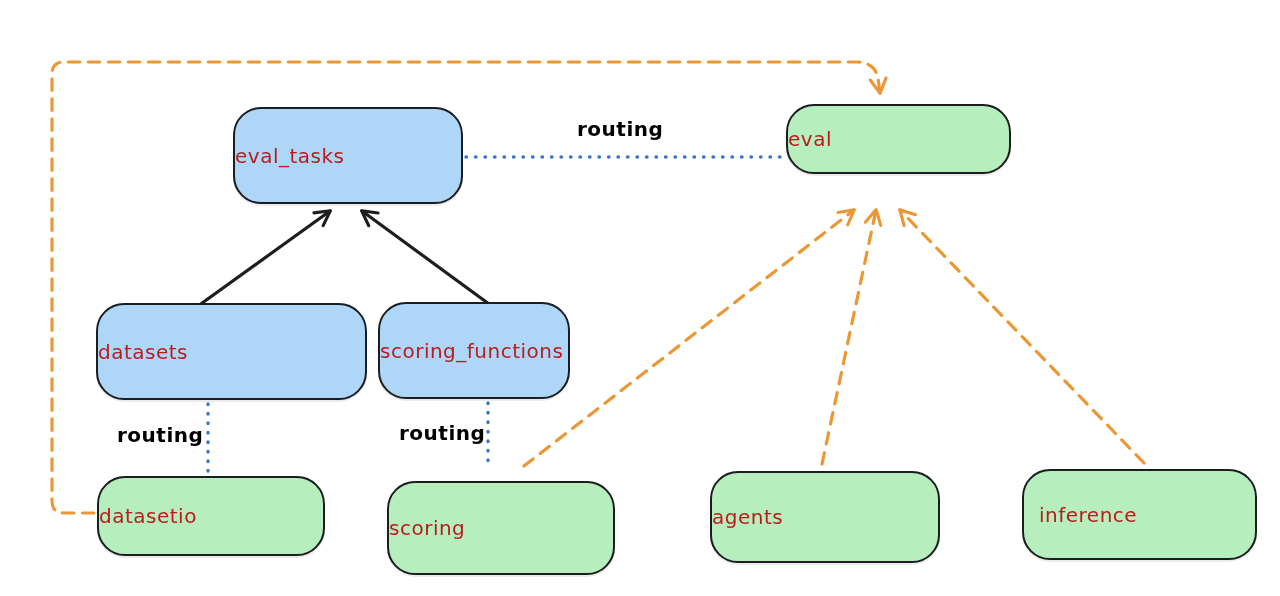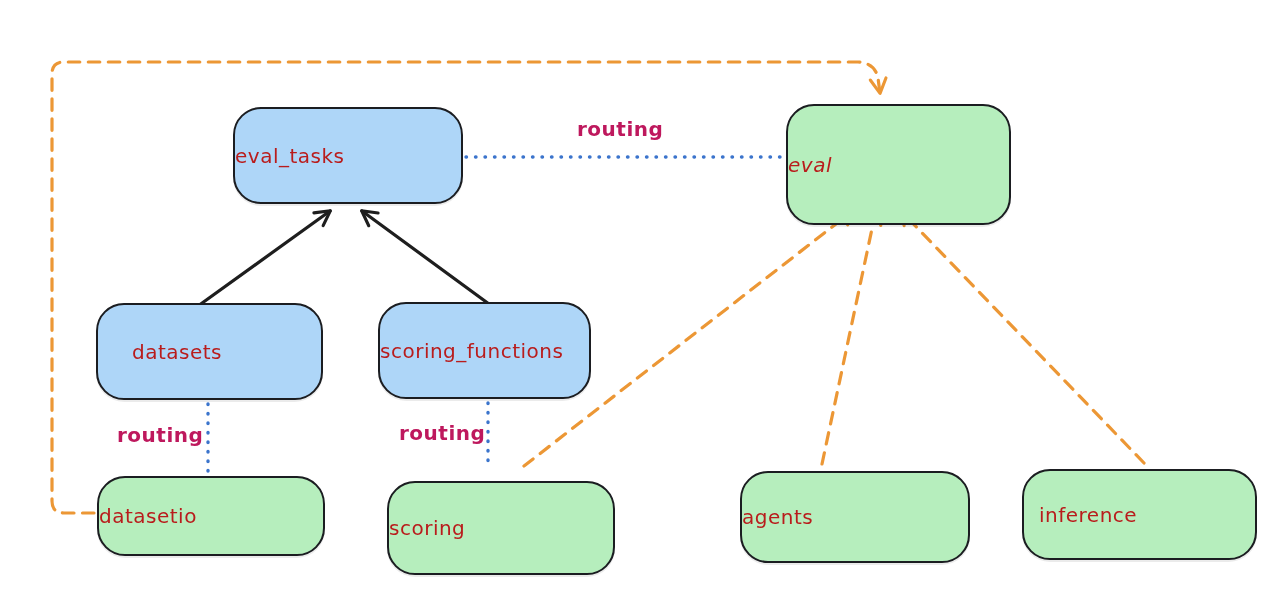--- a/index.html
+++ b/index.html
@@ -31,31 +31,31 @@
     font-size: 20px;
     letter-spacing: 0.5px;
     color: #b91c1c;
     box-shadow: 0 2px 0 rgba(90,90,90,0.12);
     box-sizing: border-box;
   }
   .node.blue  { background: #aed6f8; }
   .node.green { background: #b6eebd; }
 
   .node-eval_tasks        { left: 233px;  top: 107px; width: 230px; height: 97px; }
-  .node-datasets          { left: 96px;   top: 303px; width: 227px; height: 97px; padding-left: 34px; }
-  .node-scoring_functions { left: 378px;  top: 302px; width: 213px; height: 97px; }
-  .node-eval              { left: 786px;  top: 104px; width: 225px; height: 121px; font-style: italic; }
+  .node-datasets          { left: 96px;   top: 303px; width: 271px; height: 97px; }
+  .node-scoring_functions { left: 378px;  top: 302px; width: 192px; height: 97px; }
+  .node-eval              { left: 786px;  top: 104px; width: 225px; height: 70px; }
   .node-datasetio         { left: 97px;   top: 476px; width: 228px; height: 80px; }
   .node-scoring           { left: 387px;  top: 472px; width: 228px; height: 94px; margin-top: 9px; }
-  .node-agents            { left: 740px;  top: 471px; width: 230px; height: 92px; }
+  .node-agents            { left: 710px;  top: 471px; width: 230px; height: 92px; }
   .node-inference         { left: 1022px; top: 469px; width: 235px; height: 91px; padding-left: 15px; }
 
   .edge-label {
     position: absolute;
-    color: #be185d;
+    color: #000000;
     font-size: 20px;
     font-weight: 600;
     letter-spacing: 0.5px;
   }
   .edge-label-top  { left: 577px; top: 117px; }
   .edge-label-left { left: 117px; top: 423px; }
   .edge-label-mid  { left: 399px; top: 421px; }
 </style>
 </head>
 <body>

